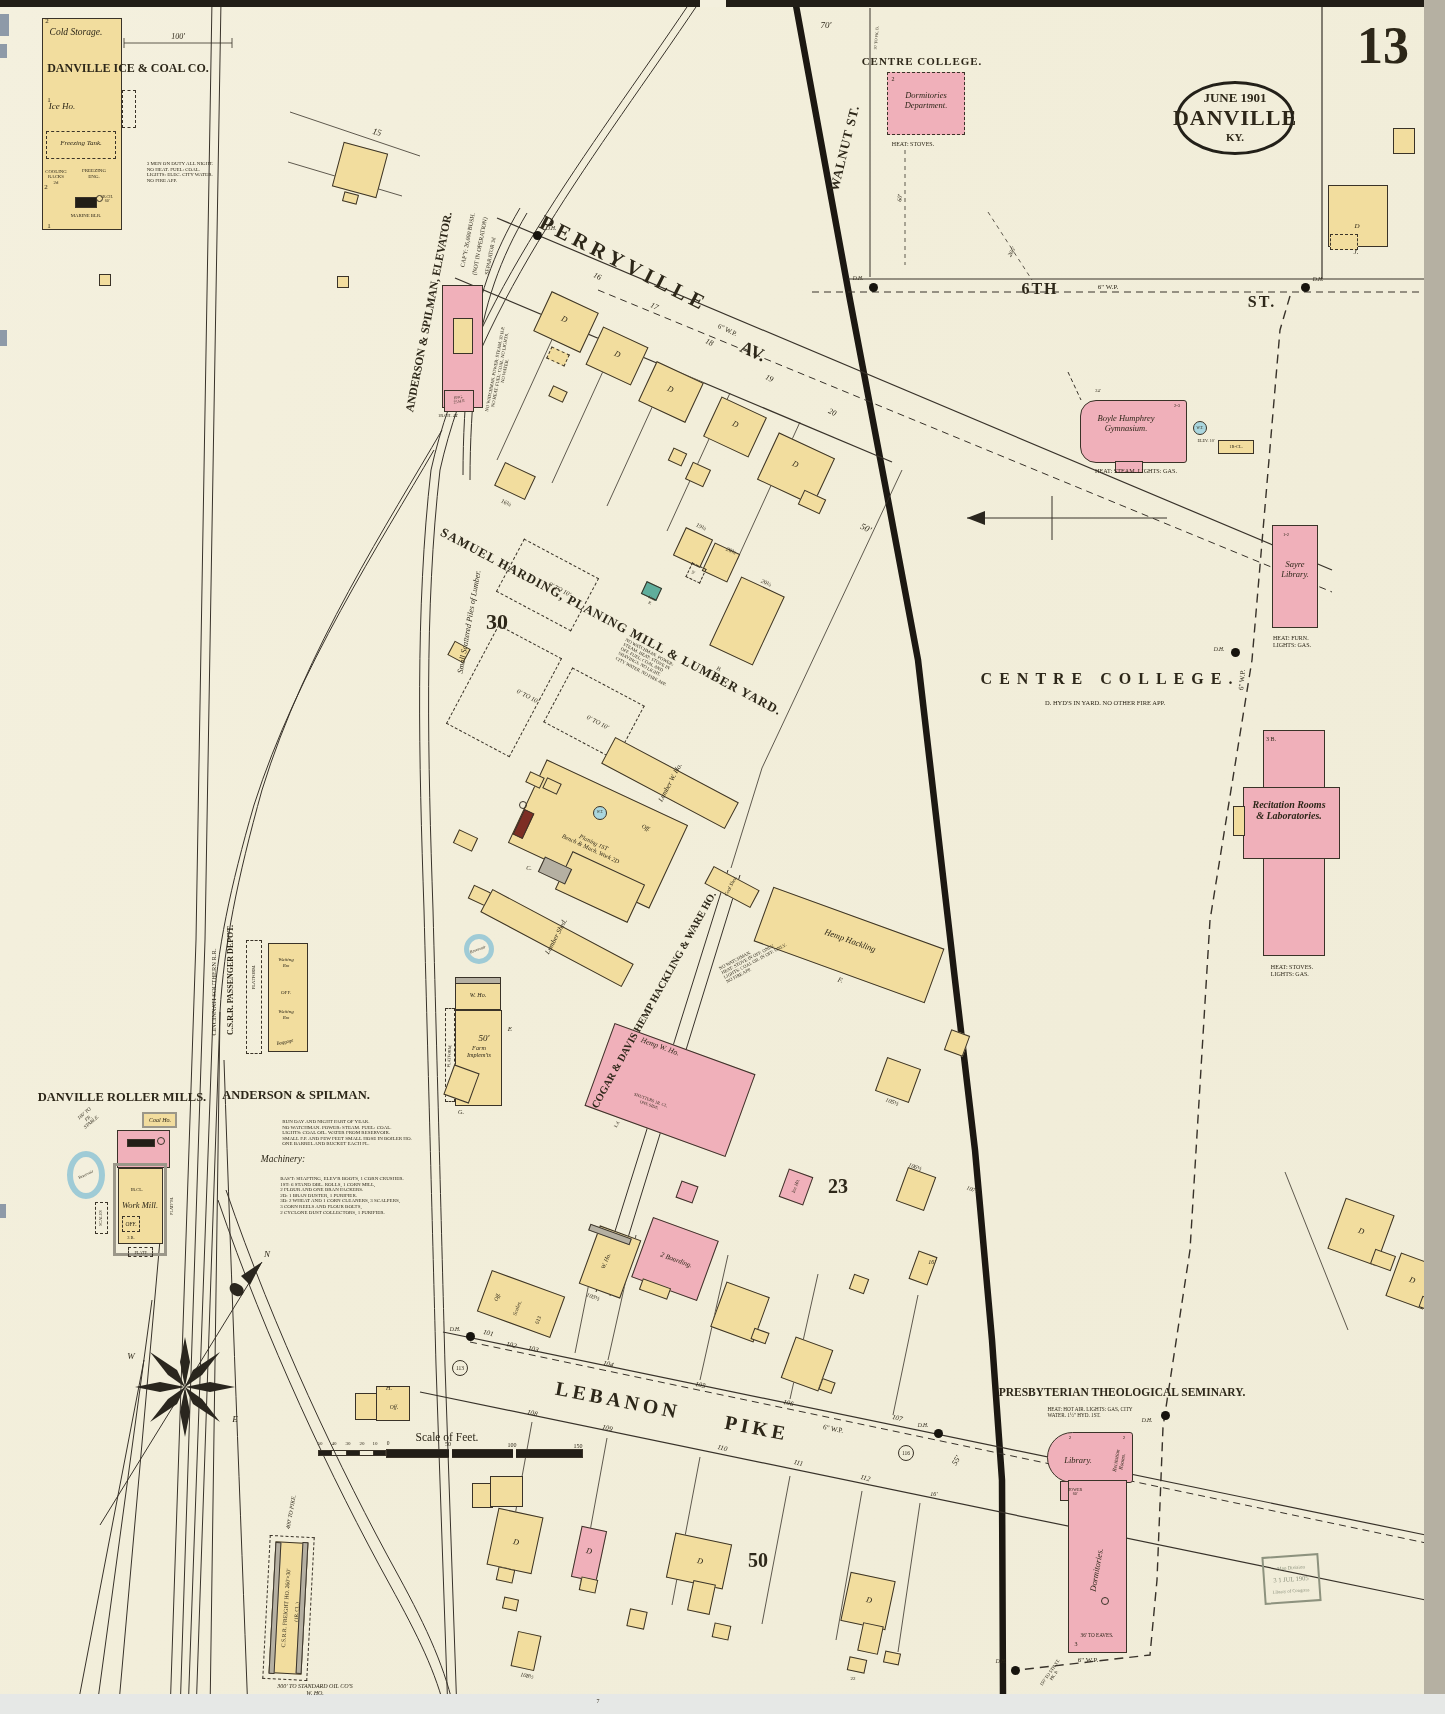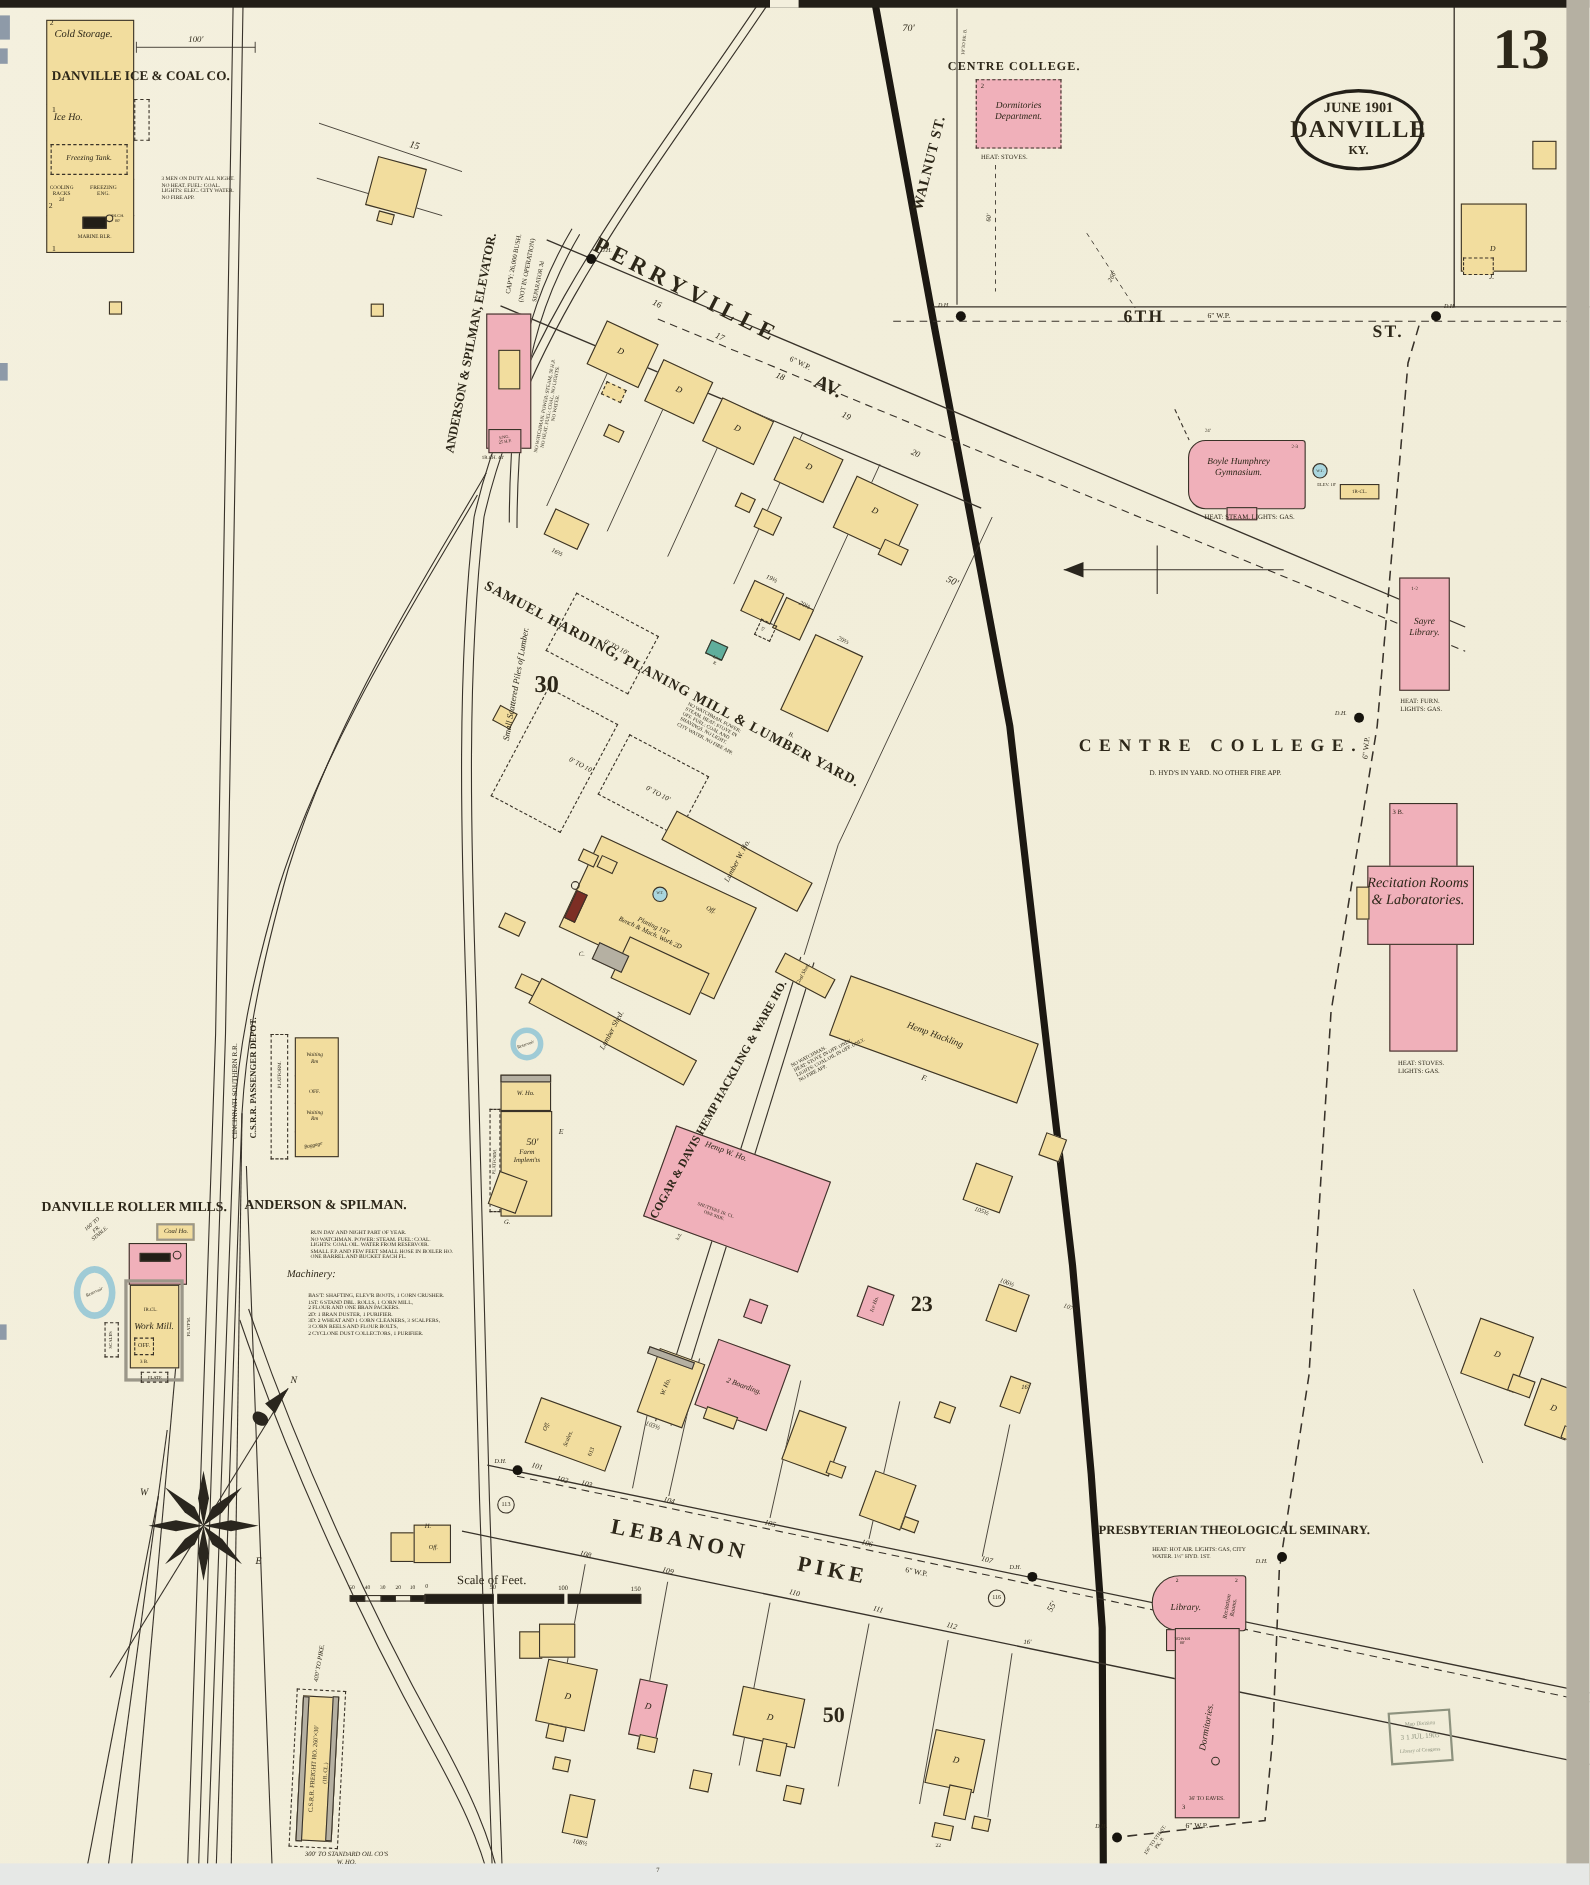--- a/index.html
+++ b/index.html
@@ -464,21 +464,21 @@
     <span class="lb" style="left: 1200px; top: 428px; font-size: 3.6px; transform: translate(-50%, -50%) rotate(0deg);">W.T.</span>
     <span class="lb" style="left: 1206px; top: 441px; font-size: 4.2px; transform: translate(-50%, -50%) rotate(0deg);">ELEV. 10'</span>
     <span class="lb" style="left: 1236px; top: 447px; font-size: 4.5px; transform: translate(-50%, -50%) rotate(0deg);">1R-CL.</span>
     <span class="lb" style="left: 1098px; top: 391px; font-size: 4.5px; transform: translate(-50%, -50%) rotate(0deg);">24'</span>
     <span class="lb" style="left: 1177px; top: 406px; font-size: 4.5px; transform: translate(-50%, -50%) rotate(0deg);">2-3</span>
     <span class="lb i" style="left: 1295px; top: 570px; font-size: 8.5px; transform: translate(-50%, -50%) rotate(0deg);">Sayre
 Library.</span>
     <span class="lb" style="left: 1286px; top: 535px; font-size: 4.5px; transform: translate(-50%, -50%) rotate(0deg);">1-2</span>
     <span class="lb" style="left: 1292px; top: 642px; font-size: 6px; transform: translate(-50%, -50%) rotate(0deg); text-align: left;">HEAT: FURN.
 LIGHTS: GAS.</span>
-    <span class="lb i" style="left: 1289px; top: 810px; font-size: 13px; transform: translate(-50%, -50%) rotate(0deg);">Recitation Rooms
+    <span class="lb i" style="left: 1289px; top: 810px; font-size: 10px; transform: translate(-50%, -50%) rotate(0deg); font-weight: bold;">Recitation Rooms
 &amp; Laboratories.</span>
     <span class="lb" style="left: 1271px; top: 739px; font-size: 6px; transform: translate(-50%, -50%) rotate(0deg);">3 B.</span>
     <span class="lb" style="left: 1292px; top: 971px; font-size: 6px; transform: translate(-50%, -50%) rotate(0deg); text-align: left;">HEAT: STOVES.
 LIGHTS: GAS.</span>
     <span class="lb i" style="left: 1357px; top: 227px; font-size: 7px; transform: translate(-50%, -50%) rotate(0deg);">D</span>
     <span class="lb i" style="left: 1356px; top: 253px; font-size: 7px; transform: translate(-50%, -50%) rotate(0deg);">J.</span>
     <span class="lb b" style="left: 1122px; top: 1392px; font-size: 11.5px; transform: translate(-50%, -50%) rotate(0deg);">PRESBYTERIAN THEOLOGICAL SEMINARY.</span>
     <span class="lb" style="left: 1090px; top: 1413px; font-size: 5.2px; transform: translate(-50%, -50%) rotate(0deg); text-align: left;">HEAT: HOT AIR. LIGHTS: GAS, CITY
 WATER. 1½" HYD. 1ST.</span>
     <span class="lb i" style="left: 1078px; top: 1461px; font-size: 8.5px; transform: translate(-50%, -50%) rotate(0deg);">Library.</span>

